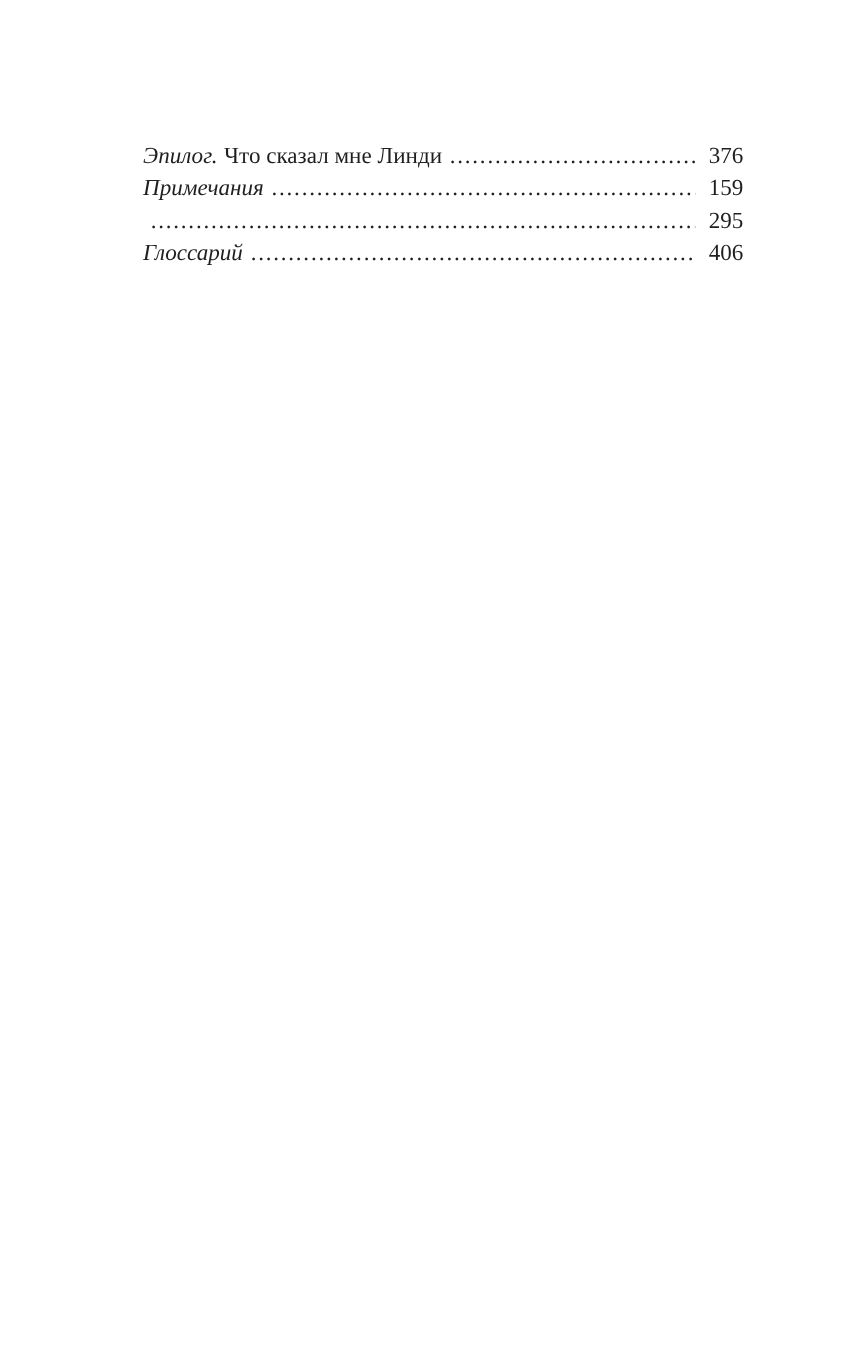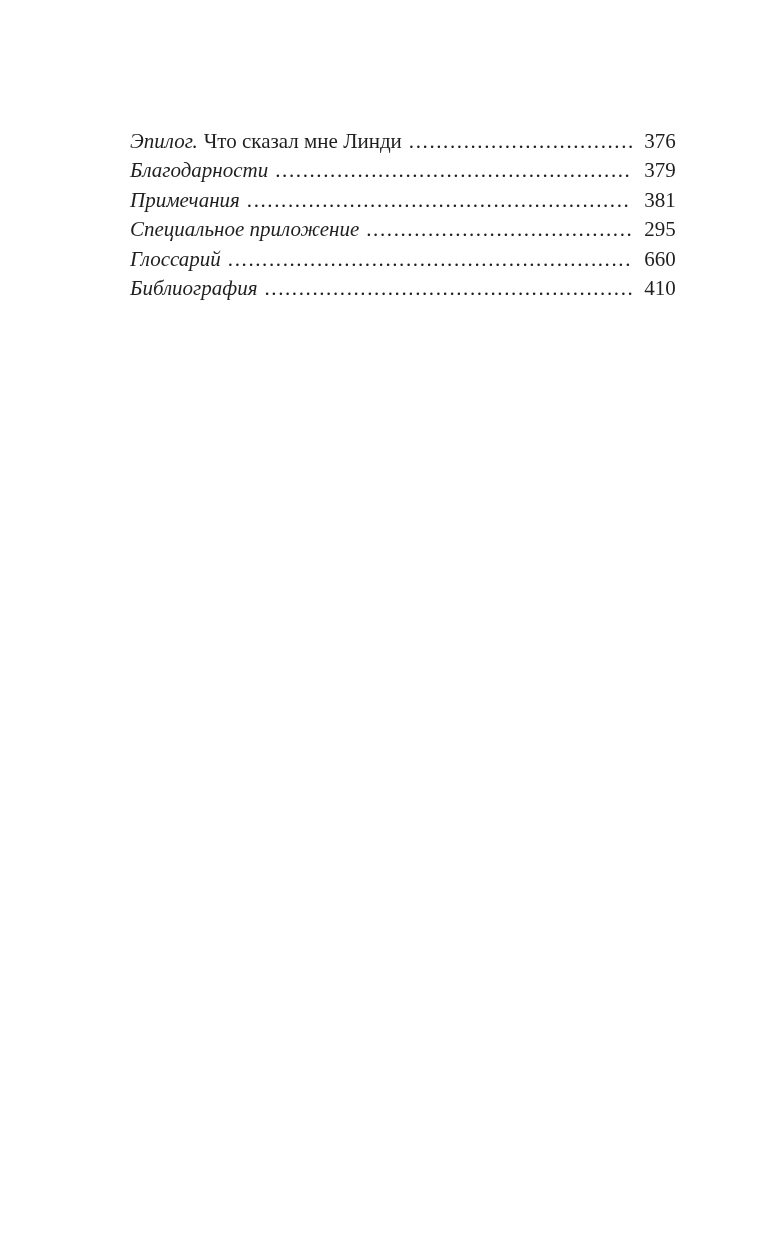--- a/index.html
+++ b/index.html
@@ -63,48 +63,35 @@
 
 <div class="toc-block">
 
   <div class="toc-row">
     <span class="title-italic">Эпилог.</span>
     <span class="title-regular">Что сказал мне Линди</span>
     <span class="dots"></span>
     <span class="page-num">376</span>
   </div>
 
-  <div class="toc-row">
-    <span class="title-italic">Благодарности</span>
-    <span class="title-regular"></span>
-    <span class="dots"></span>
-    <span class="page-num">379</span>
-  </div>
 
   <div class="toc-row">
     <span class="title-italic">Примечания</span>
     <span class="title-regular"></span>
     <span class="dots"></span>
-    <span class="page-num">381</span>
+    <span class="page-num">159</span>
   </div>
 
   <div class="toc-row">
-    <span class="title-italic">Специальное приложение</span>
     <span class="title-regular"></span>
     <span class="dots"></span>
     <span class="page-num">295</span>
   </div>
 
   <div class="toc-row">
     <span class="title-italic">Глоссарий</span>
     <span class="title-regular"></span>
     <span class="dots"></span>
-    <span class="page-num">660</span>
+    <span class="page-num">406</span>
   </div>
 
-  <div class="toc-row">
-    <span class="title-italic">Библиография</span>
-    <span class="title-regular"></span>
-    <span class="dots"></span>
-    <span class="page-num">410</span>
-  </div>
 
 </div>
 
 </body></html>

